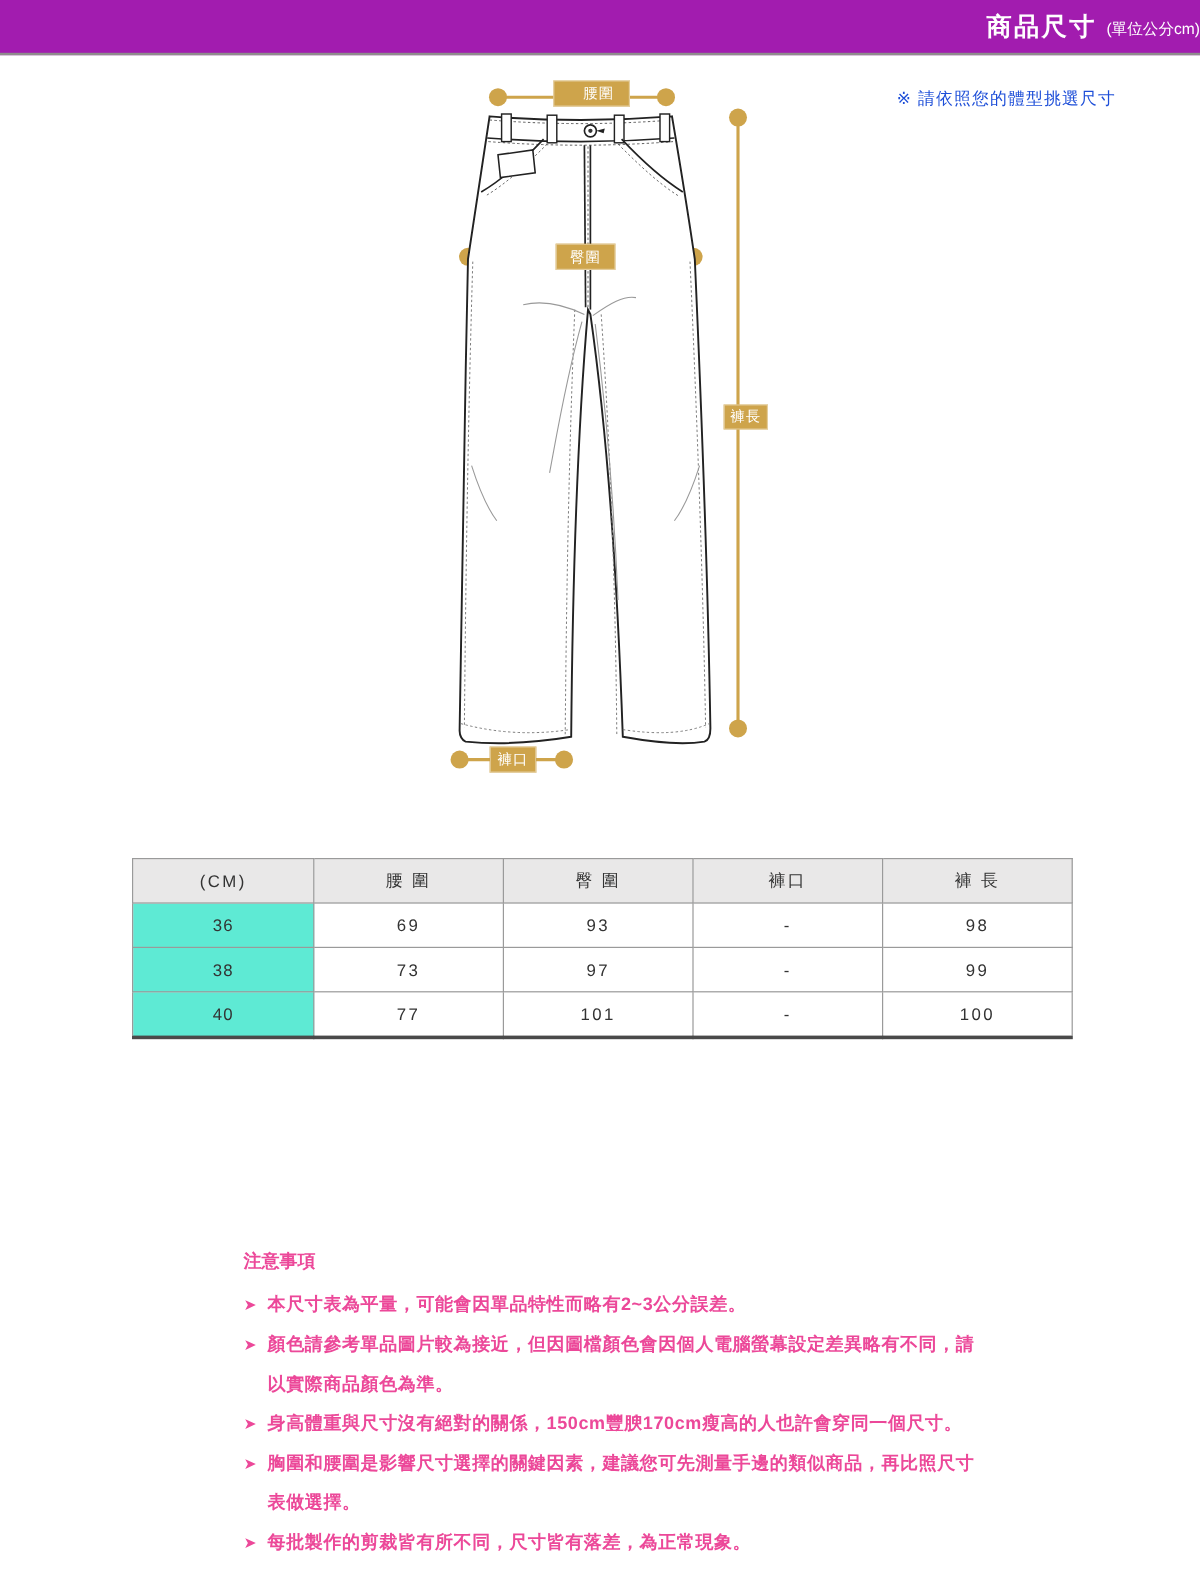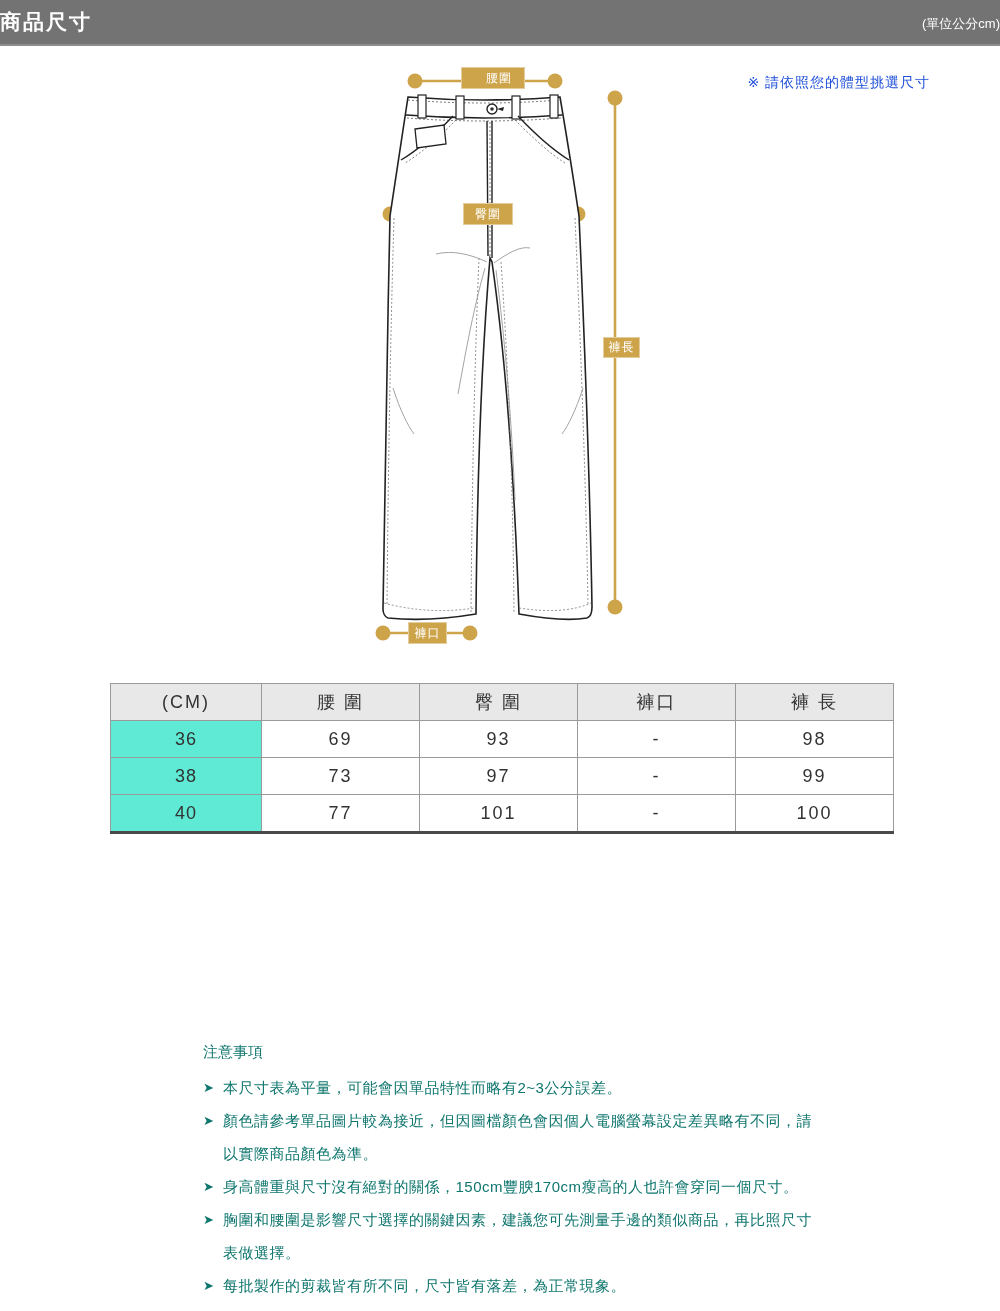--- a/index.html
+++ b/index.html
@@ -3,22 +3,22 @@
 <meta charset="utf-8">
 <style>
   html,body{margin:0;padding:0;background:#fff;}
   .page{
     position:relative;width:1000px;height:1311px;background:#ffffff;
     font-family:"Liberation Sans","DejaVu Sans",sans-serif;color:#222;overflow:hidden;
   }
   
   .titlebar{
     position:absolute;left:0;top:0;width:1000px;height:44px;
-    background:#737373;border-bottom:2px solid #8e8c8c;
-    display:flex;align-items:center;justify-content:space-between;gap:8px;color:#fff;
+    background:#a21caf;border-bottom:2px solid #8e8c8c;
+    display:flex;align-items:center;justify-content:flex-end;gap:8px;color:#fff;
   }
   .titlebar .t-main{font-size:21px;font-weight:bold;letter-spacing:2px;}
   .titlebar .t-sub{font-size:13px;margin-top:4px;}
   
   .fit-tip{position:absolute;top:74px;right:70px;font-size:14px;color:#1d4ed8;letter-spacing:1px;}
   
   .diagram{position:absolute;left:368px;top:58px;width:290px;height:605px;}
   .diagram svg{position:absolute;left:0;top:0;}
   .measure-label{
     position:absolute;background:#cea44b;color:#ffffff;
@@ -27,23 +27,23 @@
     font-size:12px;letter-spacing:1px;
   }
   .lbl-waist{left:93px;top:9px;width:52px;height:22px;padding-left:12px;}
   .lbl-hip{left:95px;top:145px;width:50px;height:22px;}
   .lbl-length{left:235px;top:279px;width:37px;height:21px;}
   .lbl-hem{left:40px;top:564px;width:39px;height:22px;}
   
   .product-code{position:absolute;top:716px;right:130px;font-size:15px;color:#595959;letter-spacing:1px;}
   
   .size-table{
-    position:absolute;left:110px;top:683px;width:768px;
+    position:absolute;left:110px;top:715px;width:768px;
     border-collapse:collapse;table-layout:fixed;
-    font-size:18px;color:#333;
+    font-size:14px;color:#333;
   }
   .size-table td{
     border:1px solid #9a9a9a;height:34px;text-align:center;vertical-align:middle;
     background:#fff;letter-spacing:2px;
   }
   .size-table tr:first-child td{background:#e9e8e8;}
   .size-table td.rowhead{background:#5eead4;letter-spacing:1px;}
   .size-table{border-bottom:3px solid #4a4a4a;}
   .size-table .c0{width:148px;}
   .size-table .c{width:155px;}
@@ -51,21 +51,21 @@
   .map-table{
     position:absolute;left:327px;top:879px;width:345px;
     border-collapse:collapse;table-layout:fixed;
     font-size:21px;color:#2b2b2b;
   }
   .map-table td{
     border:2px solid #1c1c1c;height:32px;text-align:center;vertical-align:middle;background:#fff;
   }
   .map-table td.map-head{background:#d9d9d9;letter-spacing:4px;font-size:21px;height:33px;}
   
-  .notes{position:absolute;left:203px;top:1035px;width:650px;font-size:15px;font-weight:normal;color:#0f766e;}
+  .notes{position:absolute;left:203px;top:1035px;width:650px;font-size:15px;font-weight:bold;color:#ec4899;}
   .notes-title{line-height:33px;margin-bottom:3px;}
   .note-item{display:flex;line-height:33px;}
   .note-bullet{width:20px;flex:none;font-size:13px;}
   .note-text{width:600px;letter-spacing:0.5px;}
 </style>
 </head>
 <body>
 
 <div class="page">
 

